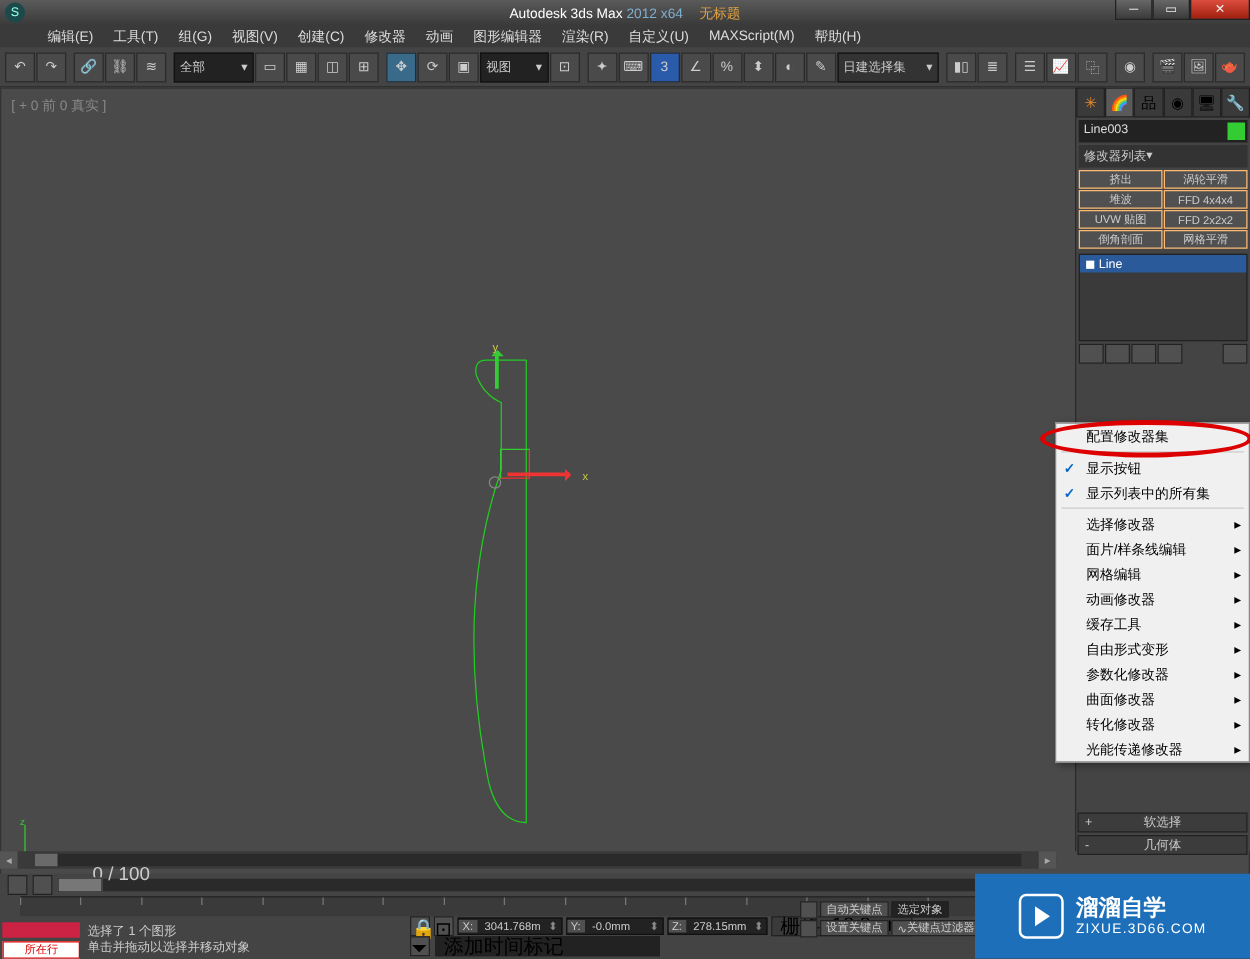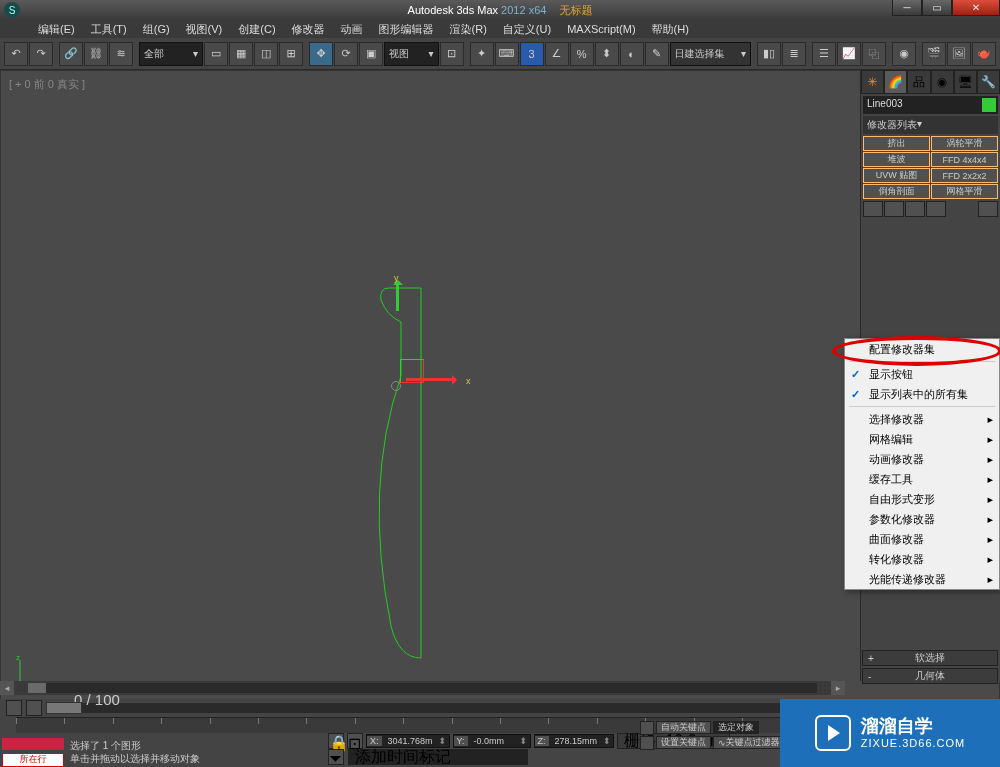--- a/index.html
+++ b/index.html
@@ -237,20 +237,23 @@
   <div class="mod-btns">
     <div class="mod-btn">挤出</div>
     <div class="mod-btn">涡轮平滑</div>
     <div class="mod-btn">堆波</div>
     <div class="mod-btn">FFD 4x4x4</div>
     <div class="mod-btn">UVW 贴图</div>
     <div class="mod-btn">FFD 2x2x2</div>
     <div class="mod-btn">倒角剖面</div>
     <div class="mod-btn">网格平滑</div>
   </div>
+  <div class="mod-stack">
+    <div class="stack-item">◼ <span>Line</span></div>
+  </div>
   <div class="stack-icons">
     <div class="si"></div>
     <div class="si"></div>
     <div class="si"></div>
     <div class="si"></div>
     <div class="si" style="margin-left:auto"></div>
   </div>
 </div>
 
 <div class="rollout">
@@ -271,20 +274,21 @@
   <div class="cm-item">
       <span class="cm-check">✓</span>
       <span>显示按钮</span>
     </div>
   <div class="cm-item">
       <span class="cm-check">✓</span>
       <span>显示列表中的所有集</span>
     </div>
   <div class="cm-sep"></div>
   <div class="cm-item sub">选择修改器</div>
+  <div class="cm-item sub">面片/样条线编辑</div>
   <div class="cm-item sub">网格编辑</div>
   <div class="cm-item sub">动画修改器</div>
   <div class="cm-item sub">缓存工具</div>
   <div class="cm-item sub">自由形式变形</div>
   <div class="cm-item sub">参数化修改器</div>
   <div class="cm-item sub">曲面修改器</div>
   <div class="cm-item sub">转化修改器</div>
   <div class="cm-item sub">光能传递修改器</div>
 </div>
 

